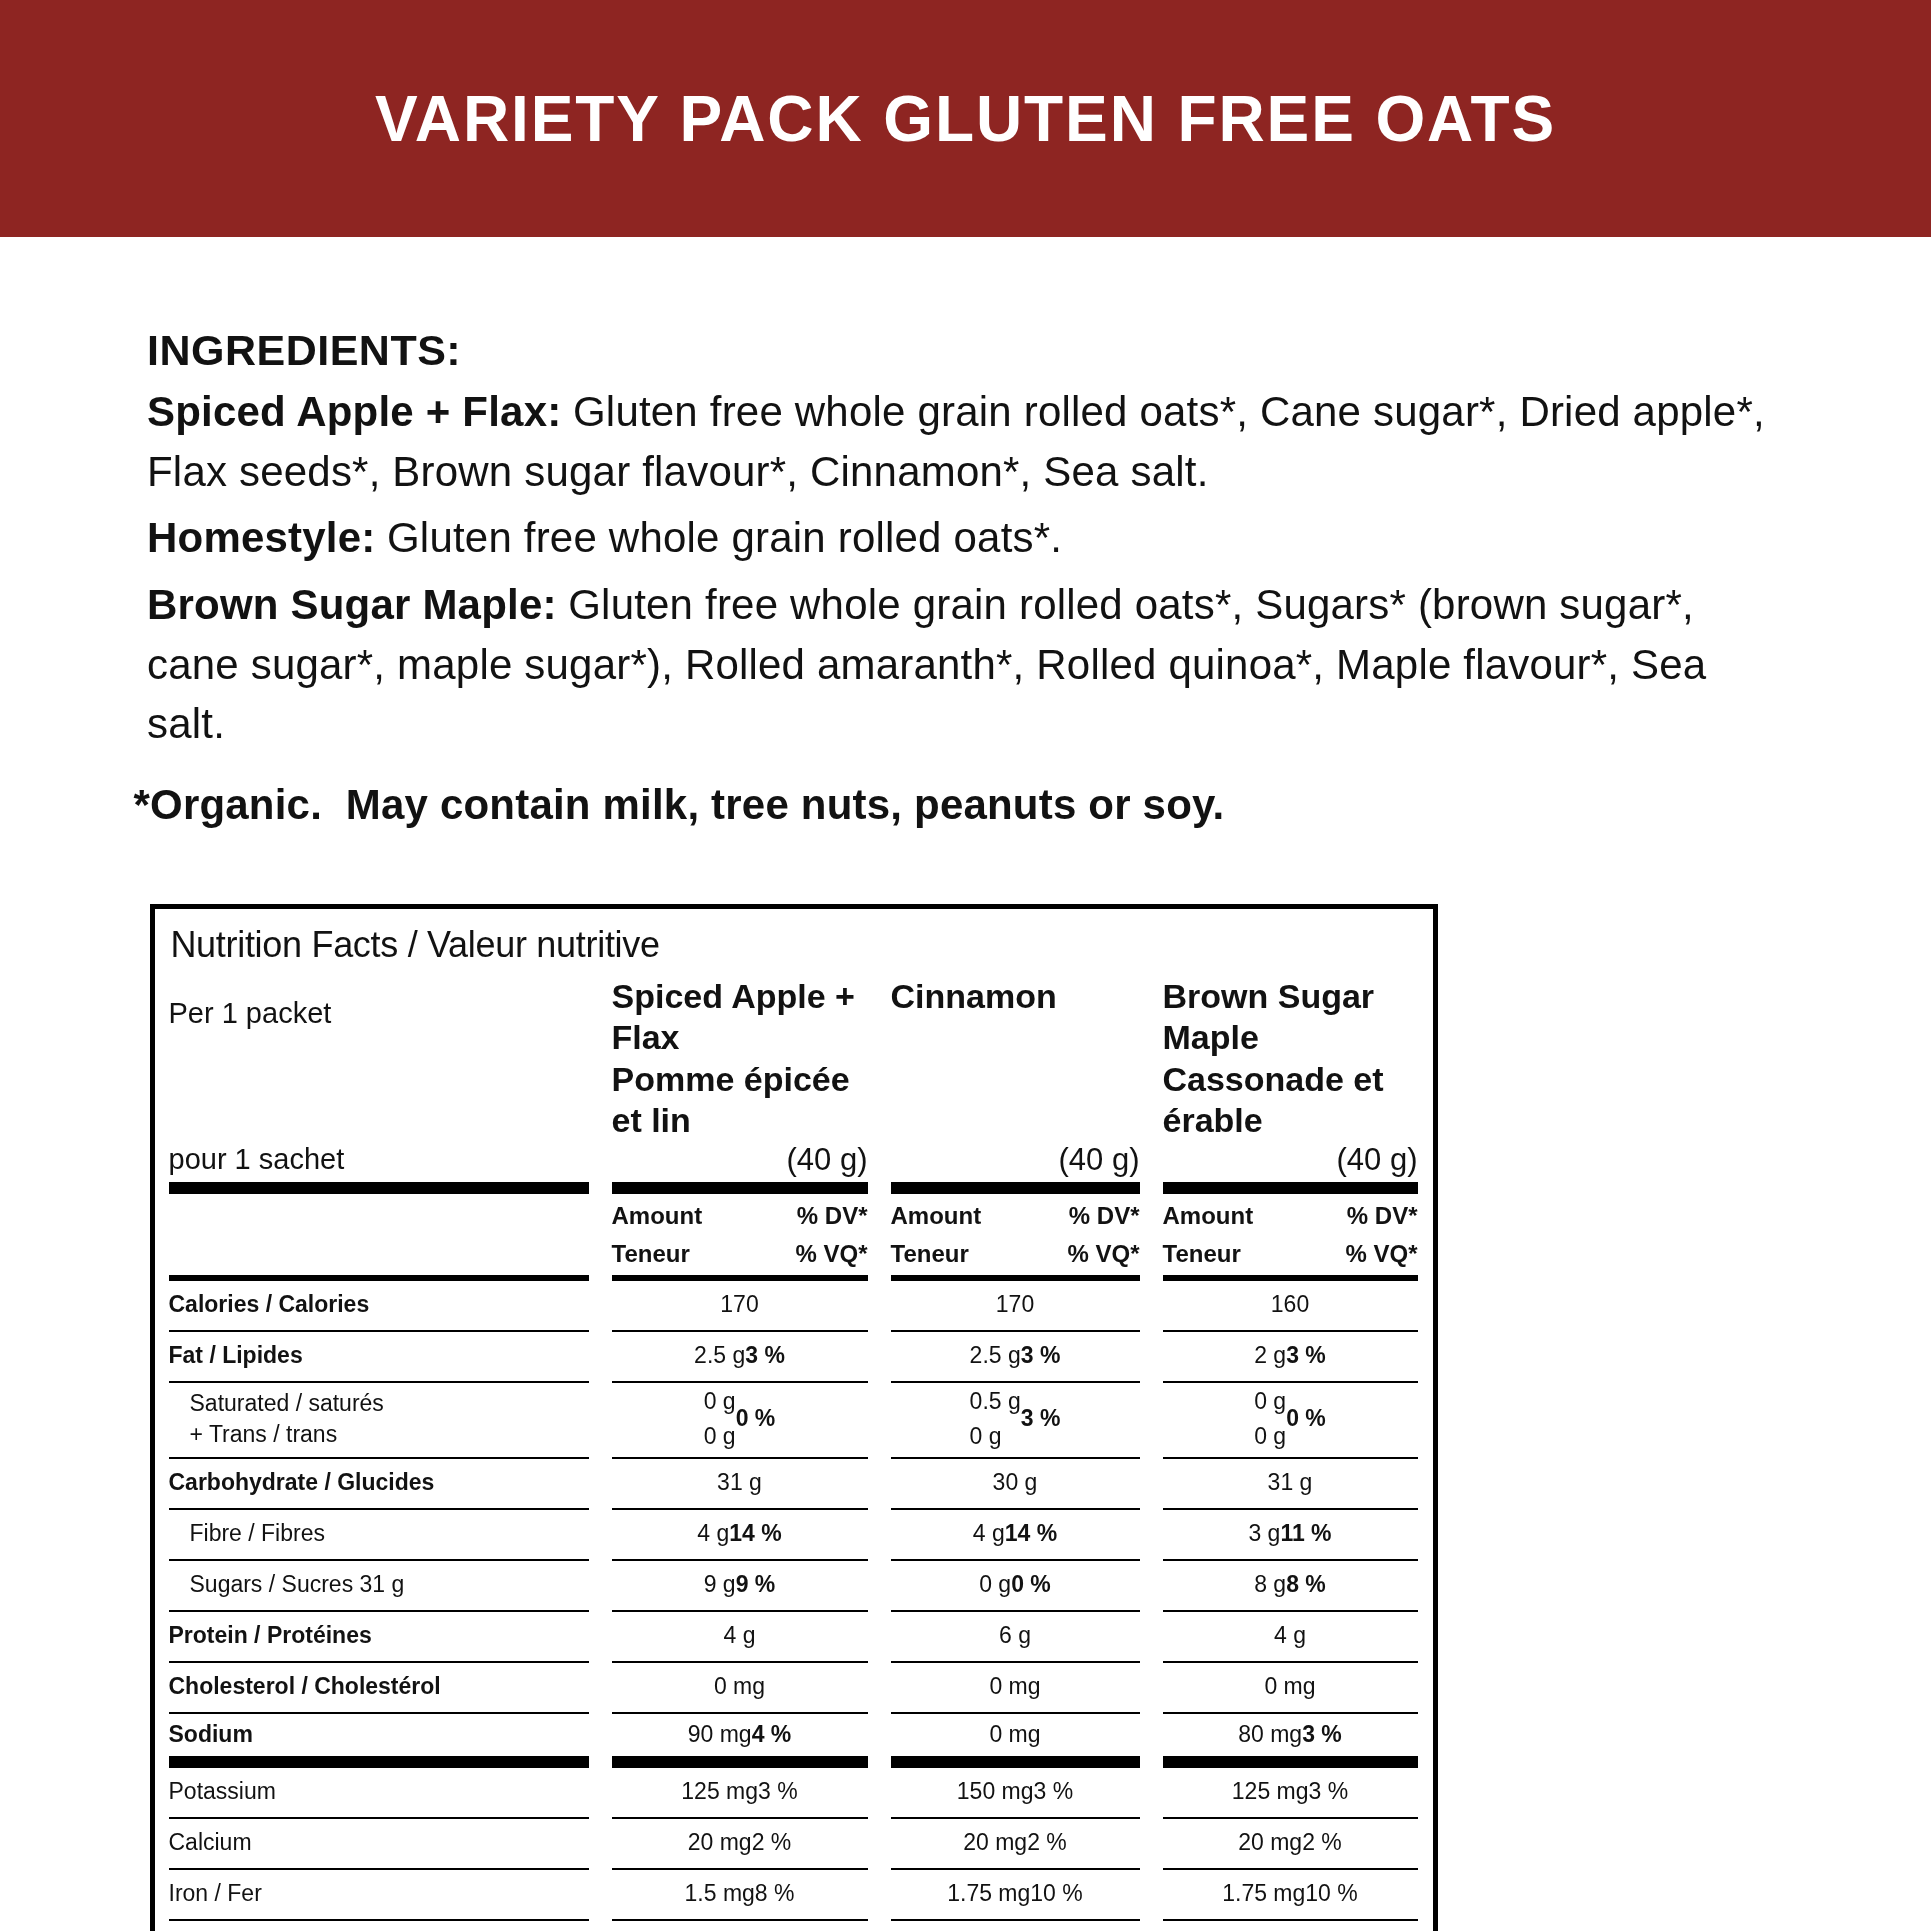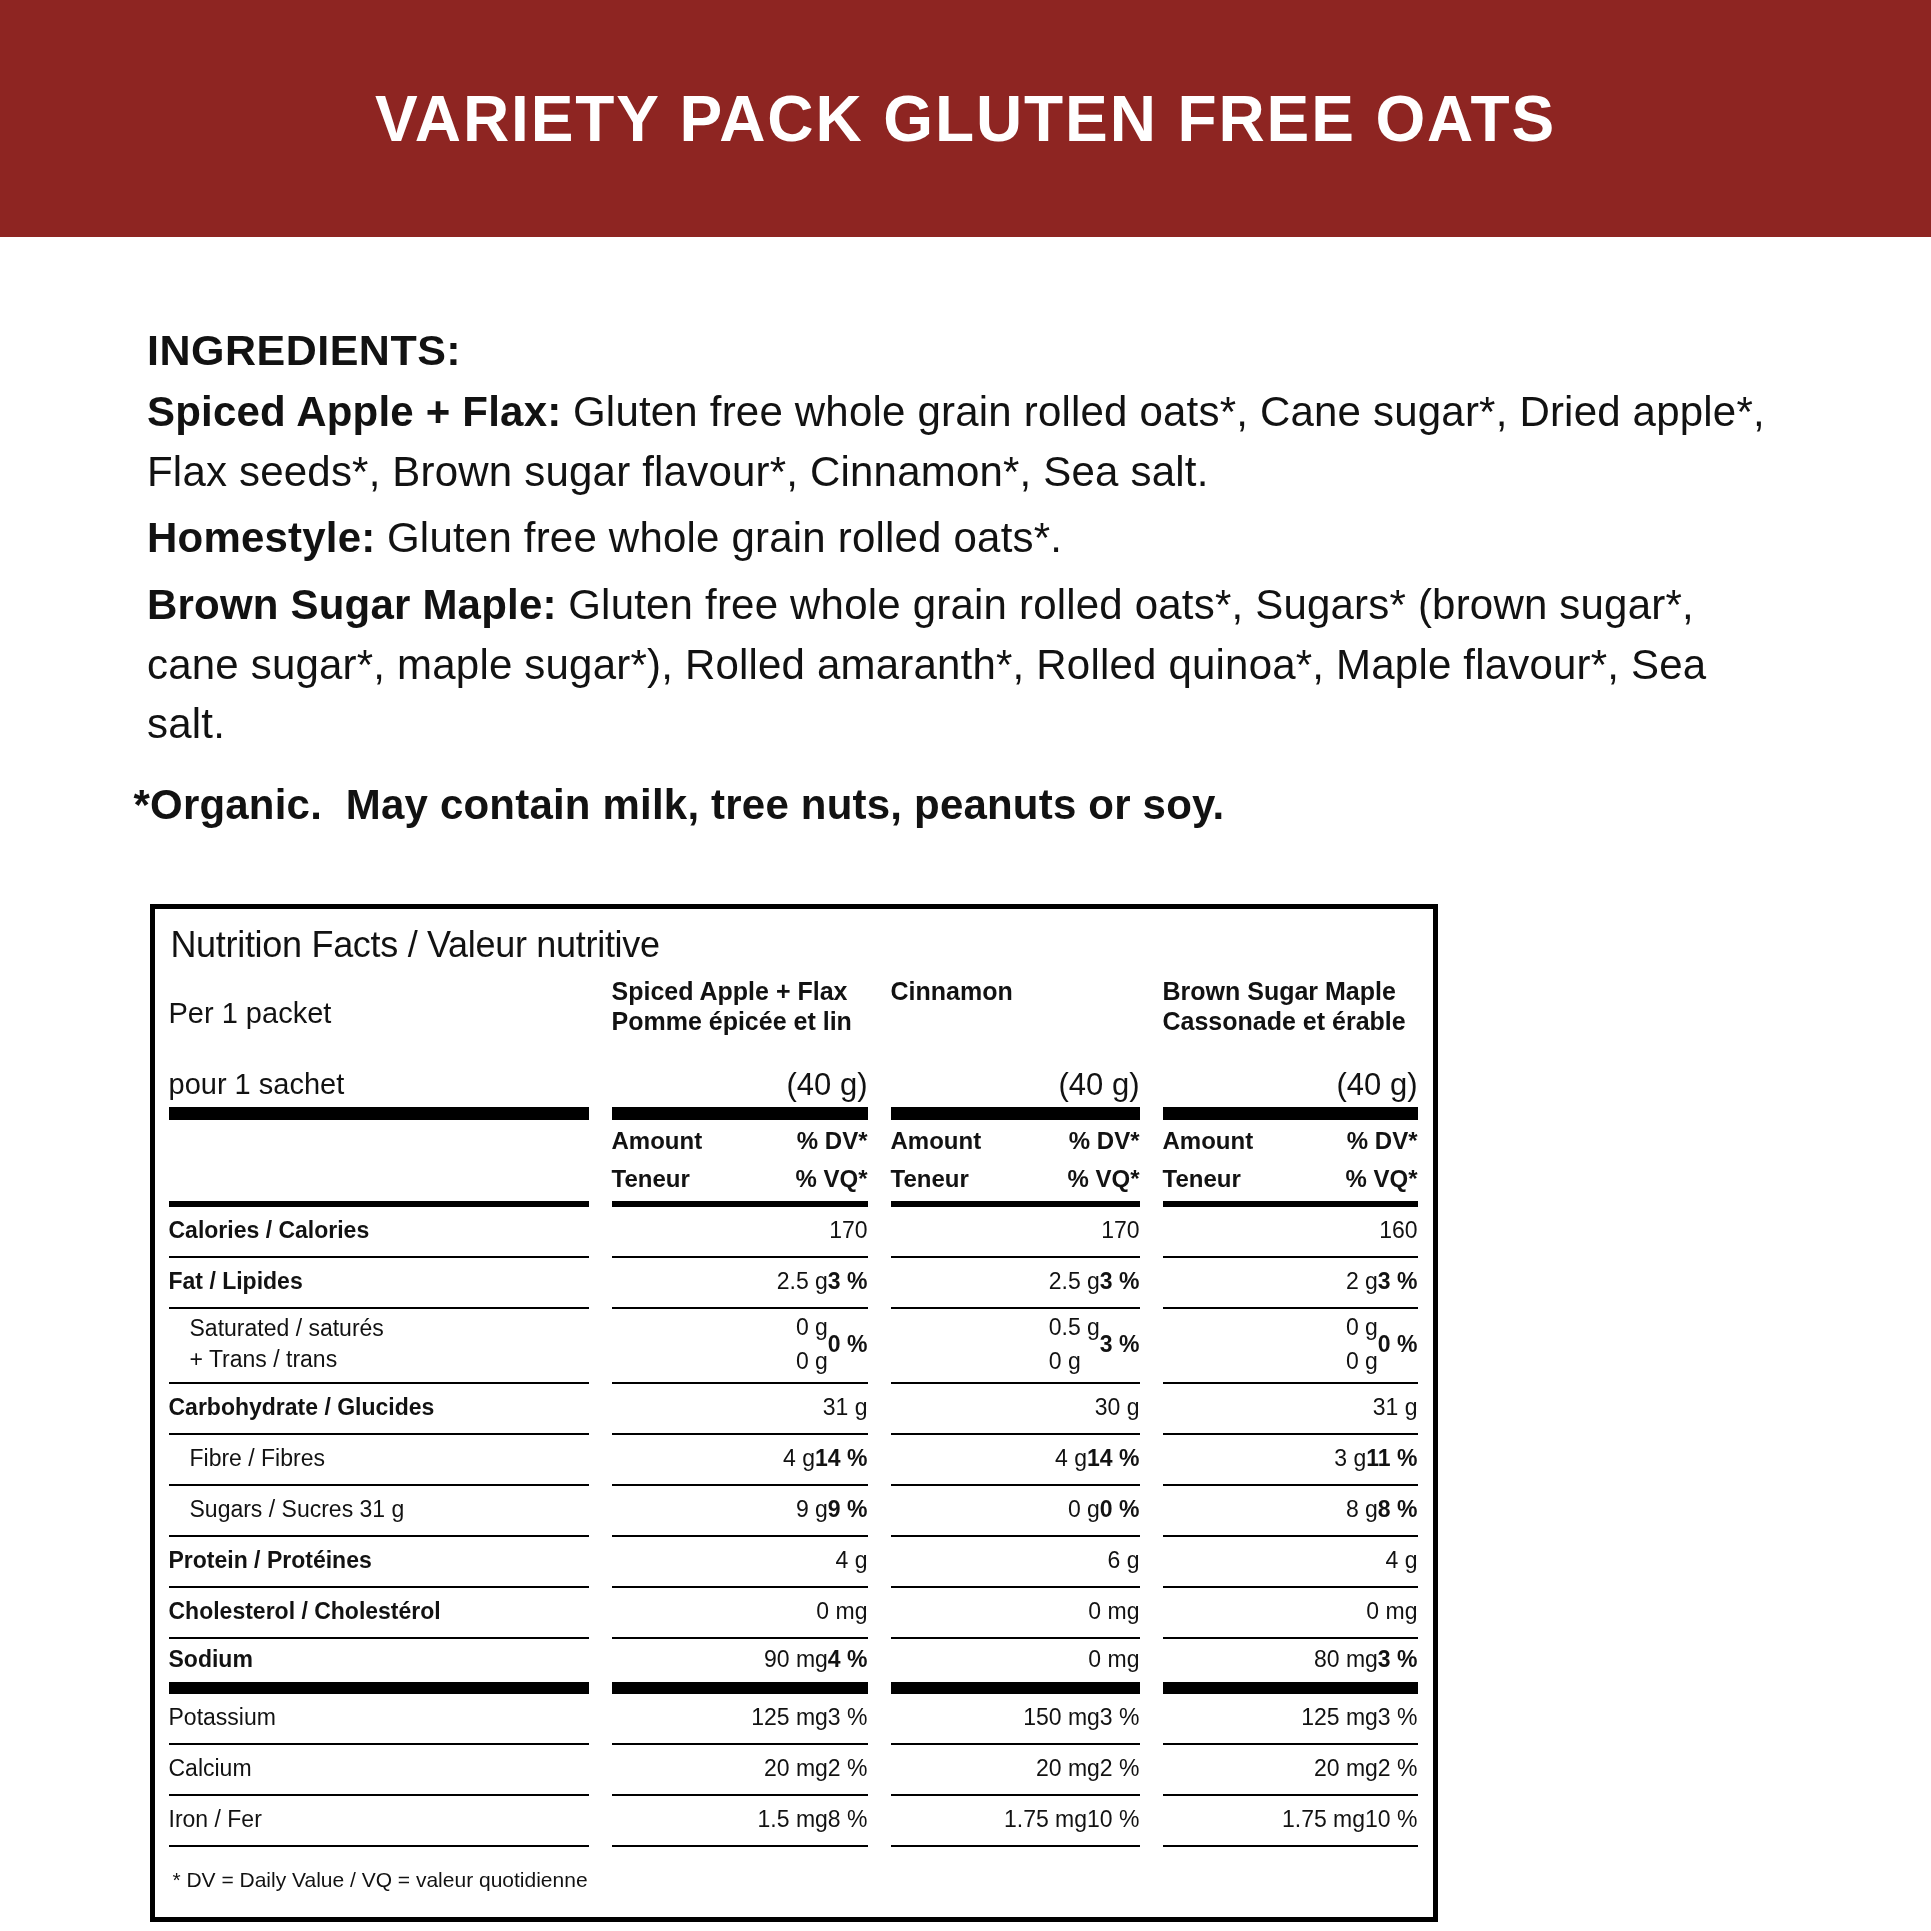--- a/index.html
+++ b/index.html
@@ -24,37 +24,37 @@
         padding:9.7px 13.5px 25px 13.5px; background:#fff; }
   .grid4 { display:grid; grid-template-columns:var(--c0) var(--c1) var(--c2) var(--c3); column-gap:var(--gap); }
 
   .nf-title { font-size:36px; font-weight:normal; letter-spacing:-0.3px; margin:5.8px 0 3.9px 1.9px; }
 
   .nf-head { min-height:137px; }
   .head-col0 { display:flex; flex-direction:column; padding-top:27px; }
   .serving-l1 { font-size:29px; }
   .serving-l2 { font-size:29px; margin-top:auto; padding-bottom:5.8px; }
   .head-col { display:flex; flex-direction:column; }
-  .pname { font-size:25px; font-weight:bold; line-height:1.22; padding-top:5.8px; }
+  .pname { font-size:34px; font-weight:bold; line-height:1.22; padding-top:5.8px; }
   .serv { font-size:31px; margin-top:auto; align-self:flex-end; padding-bottom:3.9px; }
 
   .bar-row .seg { background:#000; height:12.6px; }
   .bar-row.mid .seg { height:5.8px; }
 
   .nf-sub { min-height:75px; }
   .sub-cell { display:flex; justify-content:space-between; align-items:center; padding:7.7px 0; }
   .sub-stack { display:flex; flex-direction:column; gap:9.7px; font-size:24px; font-weight:bold; }
   .sub-stack.right { text-align:right; }
 
   .n-row { display:grid; grid-template-columns:var(--c0) var(--c1) var(--c2) var(--c3); column-gap:var(--gap); }
   .n-cell { border-bottom:2.9px solid #000; display:flex; align-items:center; min-height:51px; padding:4.8px 0 6.8px; font-size:23px; }
   .n-label { line-height:1.35; }
   .n-label.bold { font-weight:bold; }
   .n-label.indent { padding-left:21px; }
-  .n-val { justify-content:flex-end; }
+  .n-val { justify-content:center; }
   .amts { display:flex; flex-direction:column; gap:7.7px; }
   .pct { text-align:right; }
   .pct.b { font-weight:bold; }
   .thick-after .n-cell { border-bottom-width:12.6px; }
 
   .fn1 { font-size:21px; margin:21px 0 0 3.9px; }
   .b { font-weight:bold; }
 </style>
 </head>
 <body>

